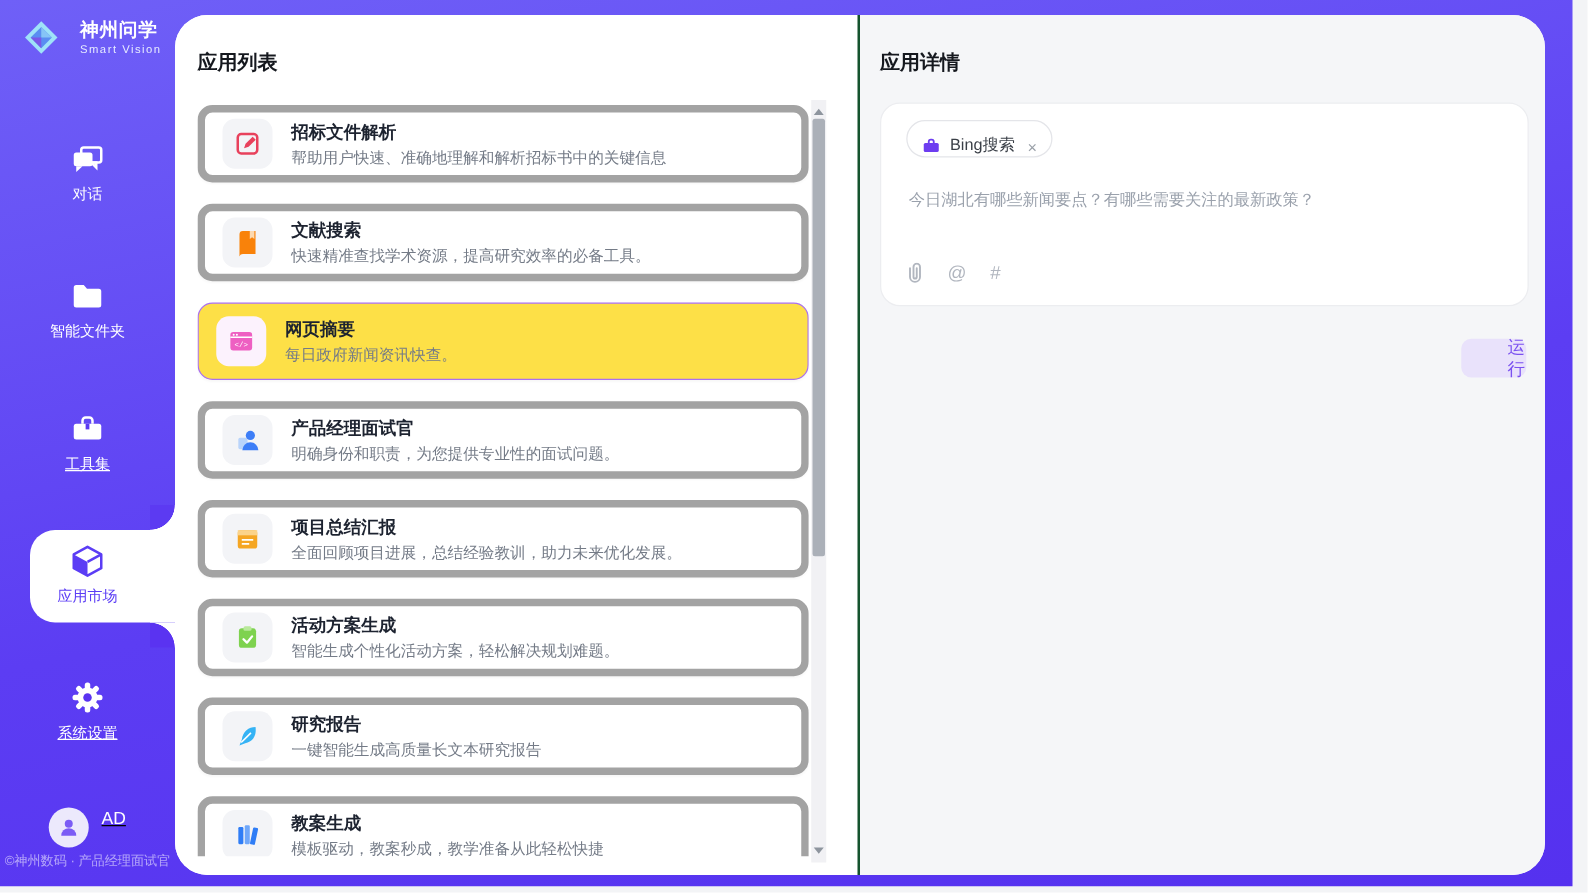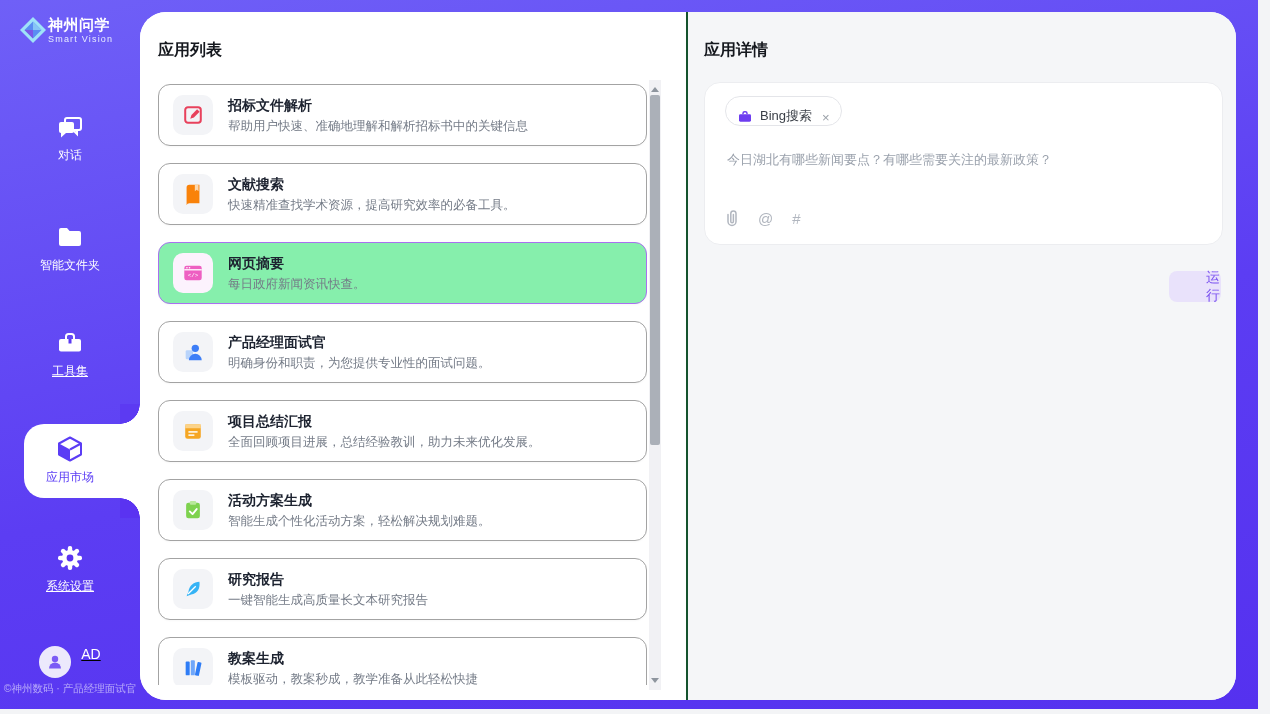--- a/index.html
+++ b/index.html
@@ -7,21 +7,21 @@
   body {
     position:relative; background:#f3f4f6; overflow:hidden;
     font-family:"Liberation Sans", sans-serif;
   }
   
   .frame { position:absolute; left:0; top:0; width:1258px; height:709px;
     background:linear-gradient(168deg,#6f60f7 0%, #5c3df3 55%, #5531ef 100%); }
 
   
   .sidebar { position:absolute; left:0; top:0; width:140px; height:709px; }
-  .logo { position:absolute; top:15px; left:18px; display:flex; gap:0; align-items:center; }
+  .logo { position:absolute; top:15px; left:18px; display:flex; gap:16px; align-items:center; }
   .logo-text { display:flex; flex-direction:column; }
   .logo-name { font-size:15px; font-weight:bold; color:#fff; letter-spacing:.5px; line-height:1.2; }
   .logo-sub  { font-size:9px; color:#e6ebff; letter-spacing:1.2px; }
   .nav-item { position:absolute; width:140px; text-align:center; color:#fff; cursor:pointer; }
   .nav-icon { display:block; margin:0 auto; }
   .nav-label { display:block; font-size:12px; margin-top:5px; }
   .underlined .nav-label { text-decoration:underline; }
   .nav-item.active { color:#5b3df5; }
   .bubble { position:absolute; left:24px; top:424px; width:116px; height:74px;
     background:#fff; border-radius:20px 0 0 20px; }
@@ -41,23 +41,23 @@
   .main { position:absolute; left:140px; top:12px; width:1096px; height:688px;
     background:#fff; border-radius:26px; overflow:hidden; display:flex; }
   .list-panel { width:546px; position:relative; background:#fff; }
   .detail-panel { flex:1; position:relative; background:#f5f6f8; border-left:2px solid #14532d; }
   .panel-title { position:absolute; top:28px; left:18px; font-size:16px; font-weight:bold; color:#15181e; }
   .detail-panel .panel-title { left:16px; }
 
   
   .cards { position:absolute; left:18px; top:72px; width:489px; height:601px; overflow:hidden; }
   .card { height:62px; margin-bottom:17px; display:flex; align-items:center; gap:15px;
-    padding:0 14px; background:#fff; border:1px solid #a3a3a3; border-radius:12px;
+    padding:0 14px; background:#fff; border:6px solid #a3a3a3; border-radius:12px;
     box-shadow:0 1px 2px rgba(16,24,40,.03); cursor:pointer; }
-  .card.selected { background:#86efac; border:1.5px solid #aa70f0; }
+  .card.selected { background:#fde047; border:1.5px solid #aa70f0; }
   .app-icon { width:40px; height:40px; border-radius:10px; background:#f3f4f7; flex:none;
     display:flex; align-items:center; justify-content:center; }
   .card.selected .app-icon { background:#fcf2fd; }
   .card-title { font-size:14px; font-weight:bold; color:#1d2330; line-height:1; margin-bottom:8px; }
   .card-desc { font-size:12.5px; color:#747b87; line-height:1; }
 
   
   .scrollbar { position:absolute; left:509px; top:68px; width:12px; height:610px;
     background:#f1f1f4; }
   .sb-up, .sb-down { position:absolute; left:2px; width:0; height:0; cursor:pointer;

